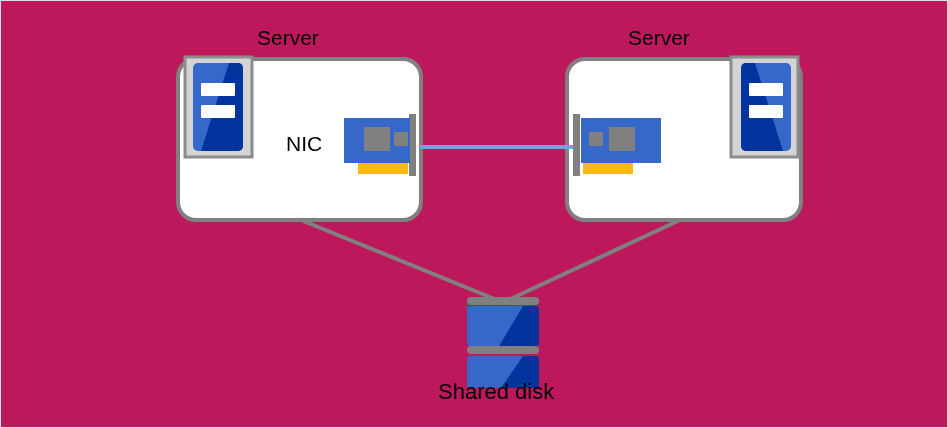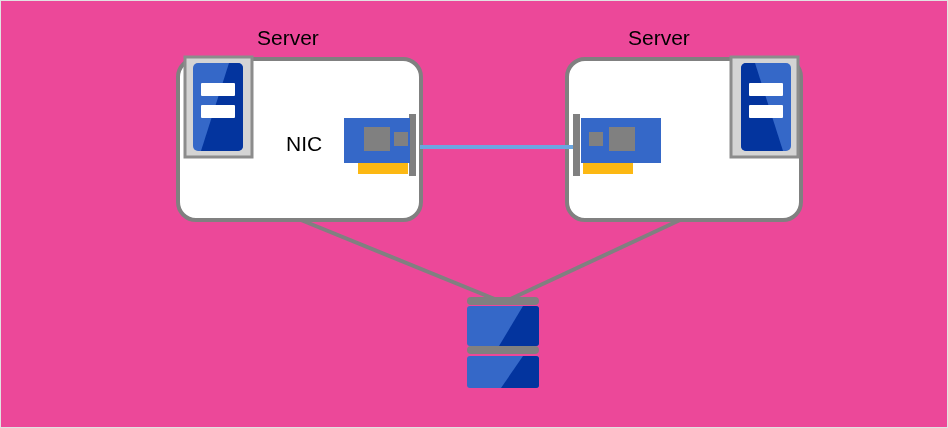--- a/index.html
+++ b/index.html
@@ -7,21 +7,21 @@
     padding: 0;
     background: #ffffff;
   }
   body {
     font-family: "Liberation Sans", sans-serif;
   }
   #canvas {
     position: relative;
     width: 948px;
     height: 428px;
-    background: #ec4899;
+    background: #be185d;
     border: 1px solid #e2e2e2;
     box-sizing: border-box;
     overflow: hidden;
   }
   .svg-layer {
     position: absolute;
     left: 0;
     top: 0;
     width: 948px;
     height: 428px;
@@ -144,14 +144,15 @@
     </g>
 
   </svg>
 
   <div class="label" id="label-server-left">Server</div>
 
   <div class="label" id="label-server-right">Server</div>
 
   <div class="label" id="label-nic">NIC</div>
 
+  <div class="label" id="label-shared-disk">Shared disk</div>
 
 </div>
 
 </body></html>

